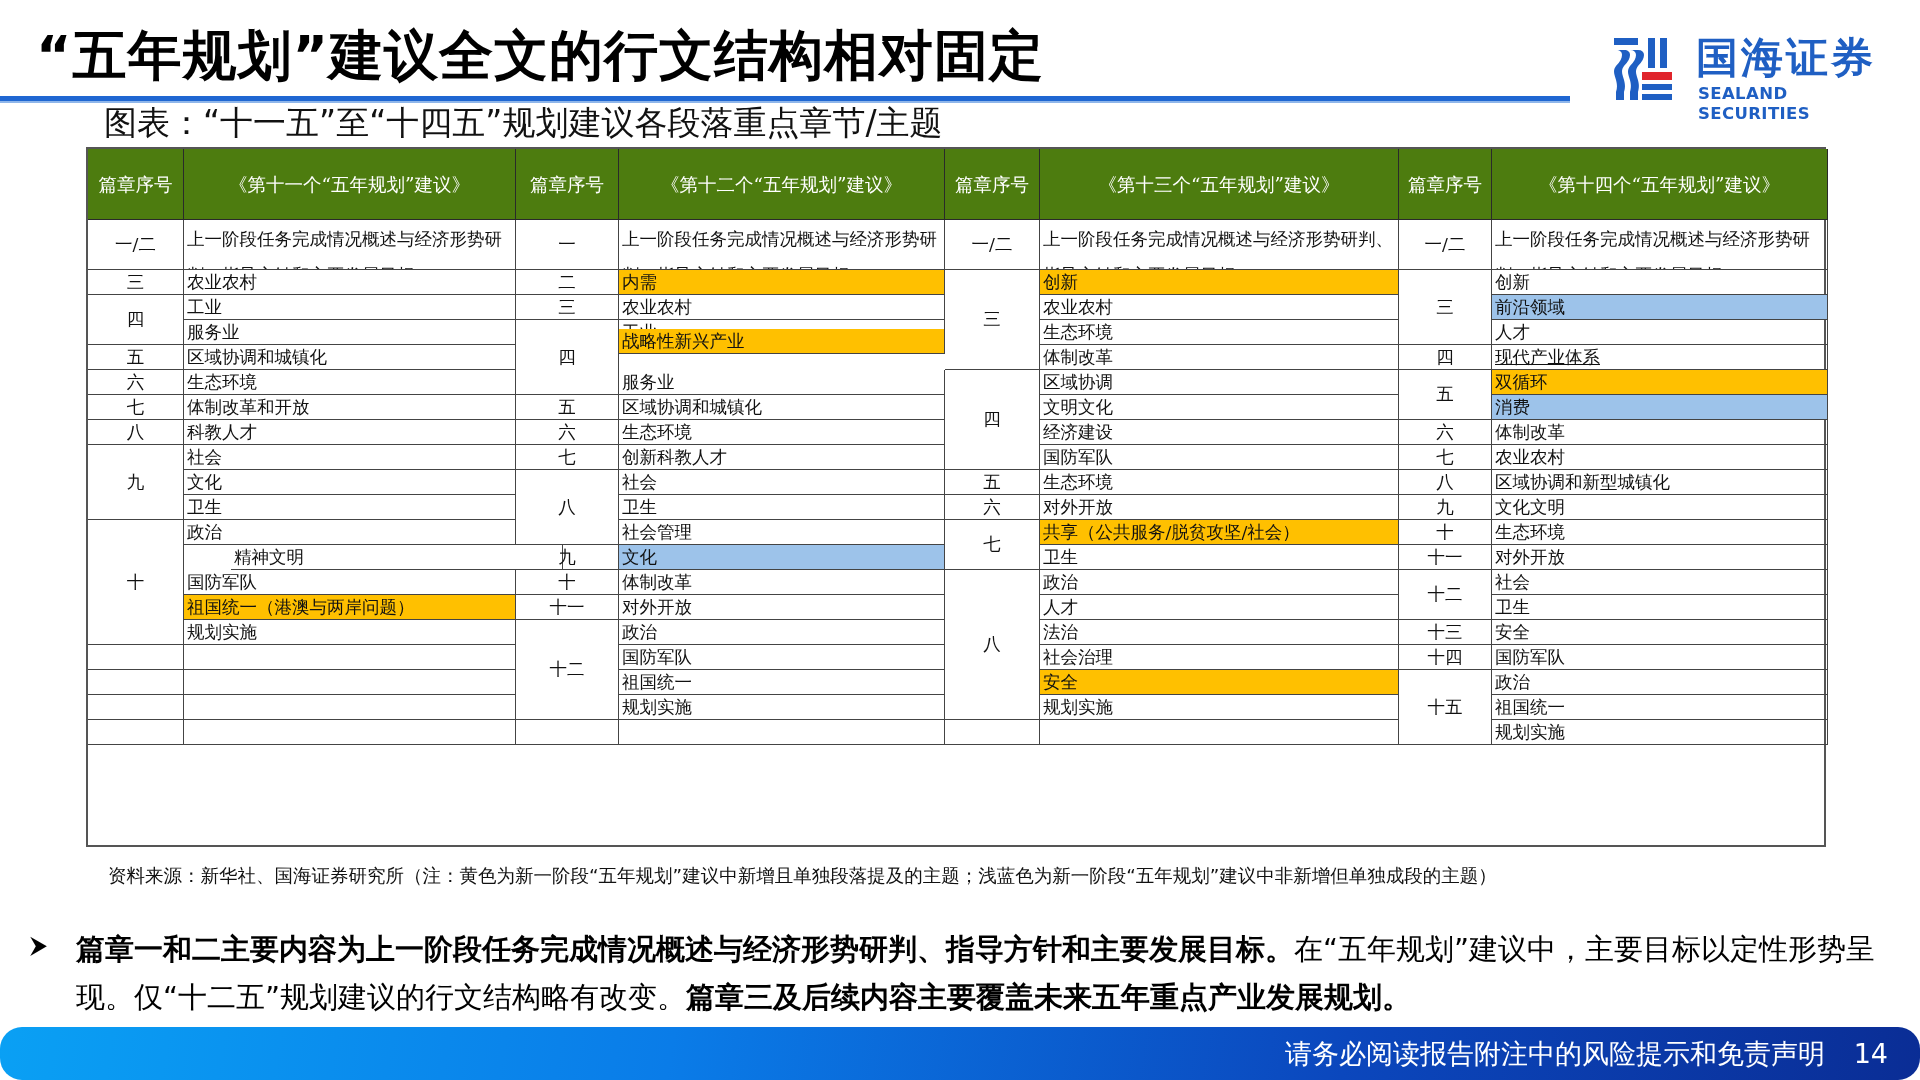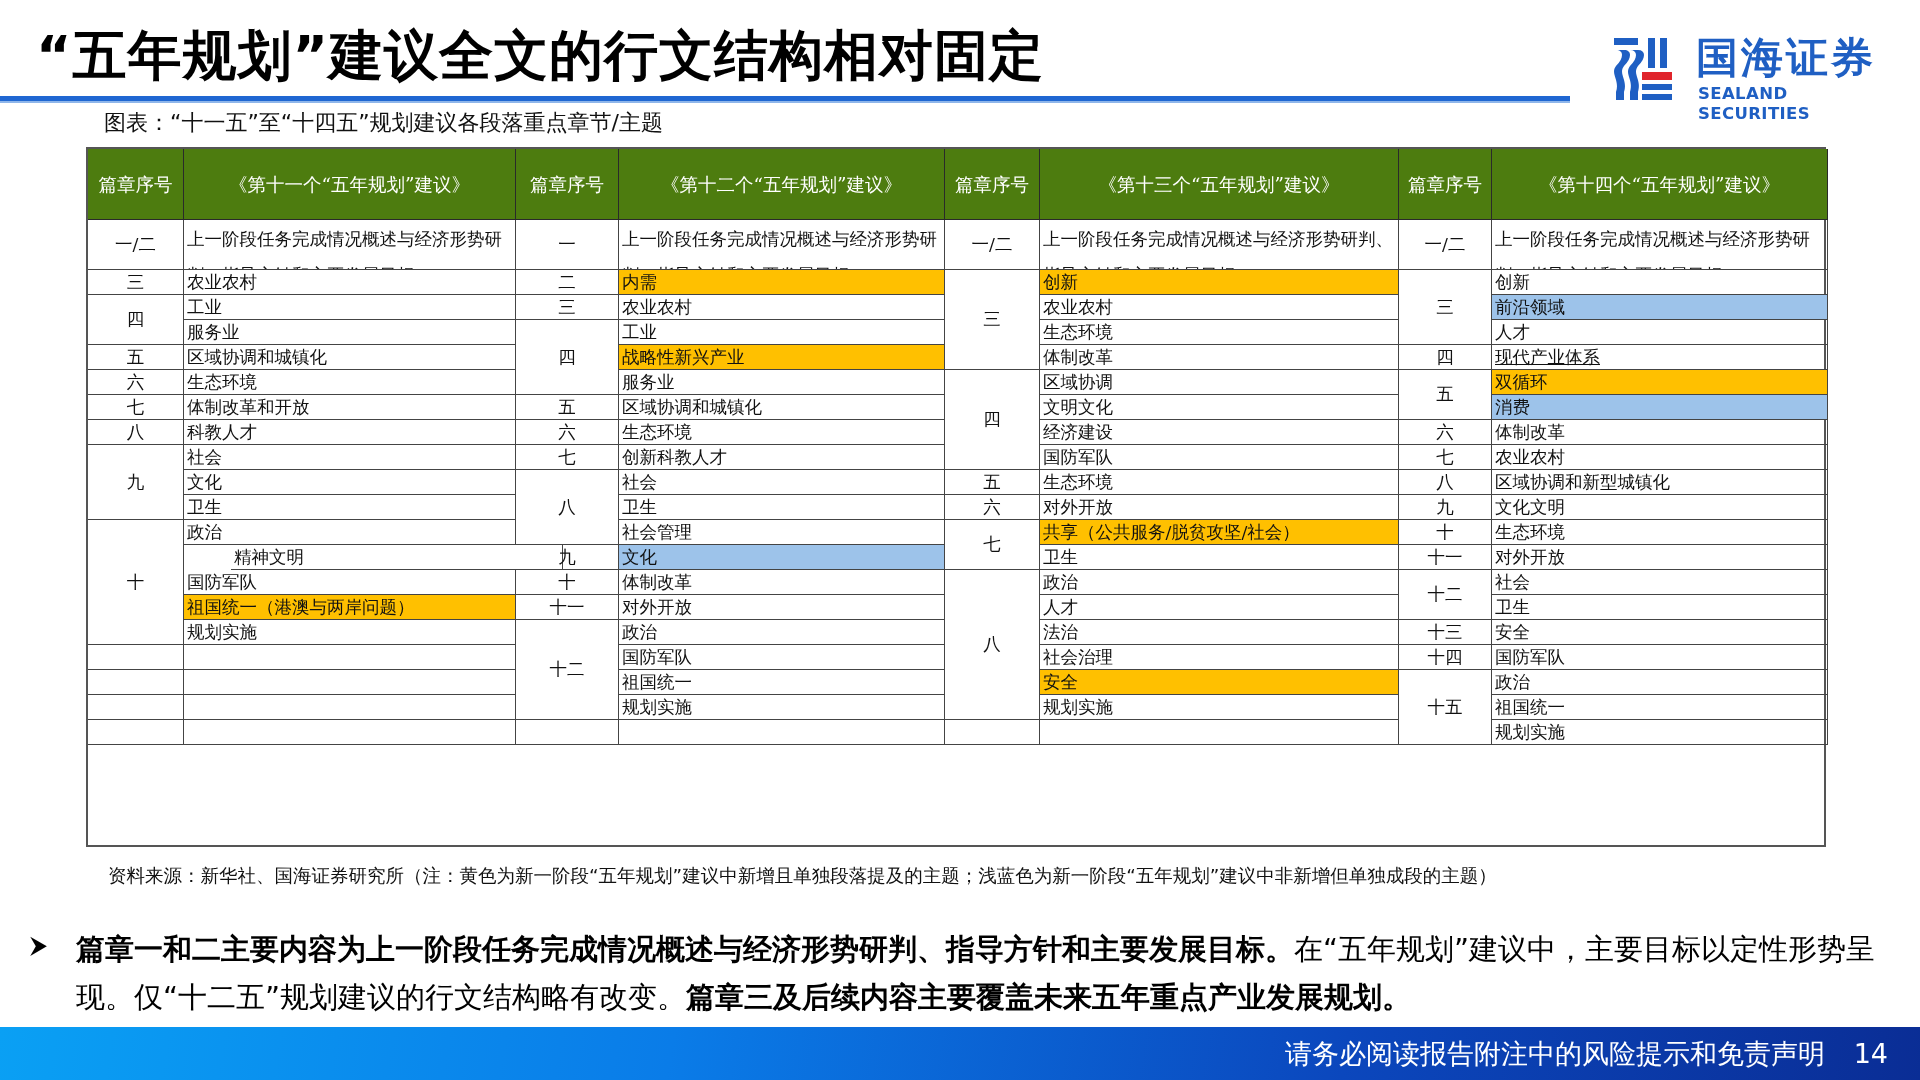--- a/index.html
+++ b/index.html
@@ -20,21 +20,21 @@
   .logo-cn {
     position: absolute; left: 84px; top: 0; font-size: 42px; font-weight: bold;
     color: #1f5fc3; letter-spacing: 3px; line-height: 48px;
   }
   .logo-en {
     position: absolute; left: 86px; top: 50px; font-size: 16.5px; font-weight: bold;
     color: #1f5fc3; letter-spacing: 0.4px; line-height: 20px;
   }
 
   .caption {
-    position: absolute; left: 104px; top: 106px; font-size: 22px; line-height: 34px; color: #111;
+    position: absolute; left: 104px; top: 106px; font-size: 33px; line-height: 34px; color: #111;
   }
 
   .grid { position: absolute; left: 86px; top: 147px; width: 1740px; height: 700px; border: 2px solid #555; }
   .col { position: absolute; top: 0; }
   .cell {
     position: absolute; left: 0; width: 100%;
     border-right: 1.5px solid #444; border-bottom: 1.5px solid #444;
     font-family: "DejaVu Serif", "Liberation Serif", serif;
     font-size: 17.5px; line-height: 25px; color: #111;
     display: flex; align-items: center; overflow: hidden; white-space: nowrap;
@@ -57,20 +57,21 @@
   .bullet-arrow { position: absolute; left: 0; top: 6px; font-size: 24px; color: #000; }
   .bullet-text {
     position: absolute; left: 46px; top: 0; width: 1840px;
     font-size: 29px; line-height: 48px; color: #000;
   }
   .bullet-text b { font-weight: bold; }
 
   .footer {
     position: absolute; left: 0; top: 1027px; width: 1920px; height: 53px;
     background: linear-gradient(100deg, #0aa0f4 0%, #0a7ce8 35%, #0b47bd 70%, #0a2d95 100%);
+    border-radius: 22px;
   }
   .footer-text {
     position: absolute; right: 95px; top: 10px; font-size: 27px; line-height: 34px; color: #fff;
   }
   .footer-page {
     position: absolute; right: 32px; top: 10px; font-size: 27px; line-height: 34px; color: #fff;
   }
 </style>
 </head>
 <body>
@@ -150,21 +151,21 @@
       <div class="cell num" style="top: 446px; height: 25px;">十一</div>
       <div class="cell num" style="top: 471px; height: 100px;">十二</div>
       <div class="cell num" style="top: 571px; height: 25px;"></div>
     </div>
     <div class="col" style="left: 531px; width: 326px;">
       <div class="cell hdr" style="top: 0px; height: 71px;">《第十二个“五年规划”建议》</div>
       <div class="cell txt wrap" style="top: 71px; height: 50px;">上一阶段任务完成情况概述与经济形势研判、指导方针和主要发展目标</div>
       <div class="cell txt yellow" style="top: 121px; height: 25px;">内需</div>
       <div class="cell txt" style="top: 146px; height: 25px;">农业农村</div>
       <div class="cell txt" style="top: 171px; height: 25px;">工业</div>
-      <div class="cell txt yellow" style="top: 196px; height: 25px;">战略性新兴产业</div>
+      <div class="cell txt yellow" style="top: 180px; height: 25px;">战略性新兴产业</div>
       <div class="cell txt" style="top: 221px; height: 25px;">服务业</div>
       <div class="cell txt" style="top: 246px; height: 25px;">区域协调和城镇化</div>
       <div class="cell txt" style="top: 271px; height: 25px;">生态环境</div>
       <div class="cell txt" style="top: 296px; height: 25px;">创新科教人才</div>
       <div class="cell txt" style="top: 321px; height: 25px;">社会</div>
       <div class="cell txt" style="top: 346px; height: 25px;">卫生</div>
       <div class="cell txt" style="top: 371px; height: 25px;">社会管理</div>
       <div class="cell txt blue" style="top: 396px; height: 25px;">文化</div>
       <div class="cell txt" style="top: 421px; height: 25px;">体制改革</div>
       <div class="cell txt" style="top: 446px; height: 25px;">对外开放</div>

